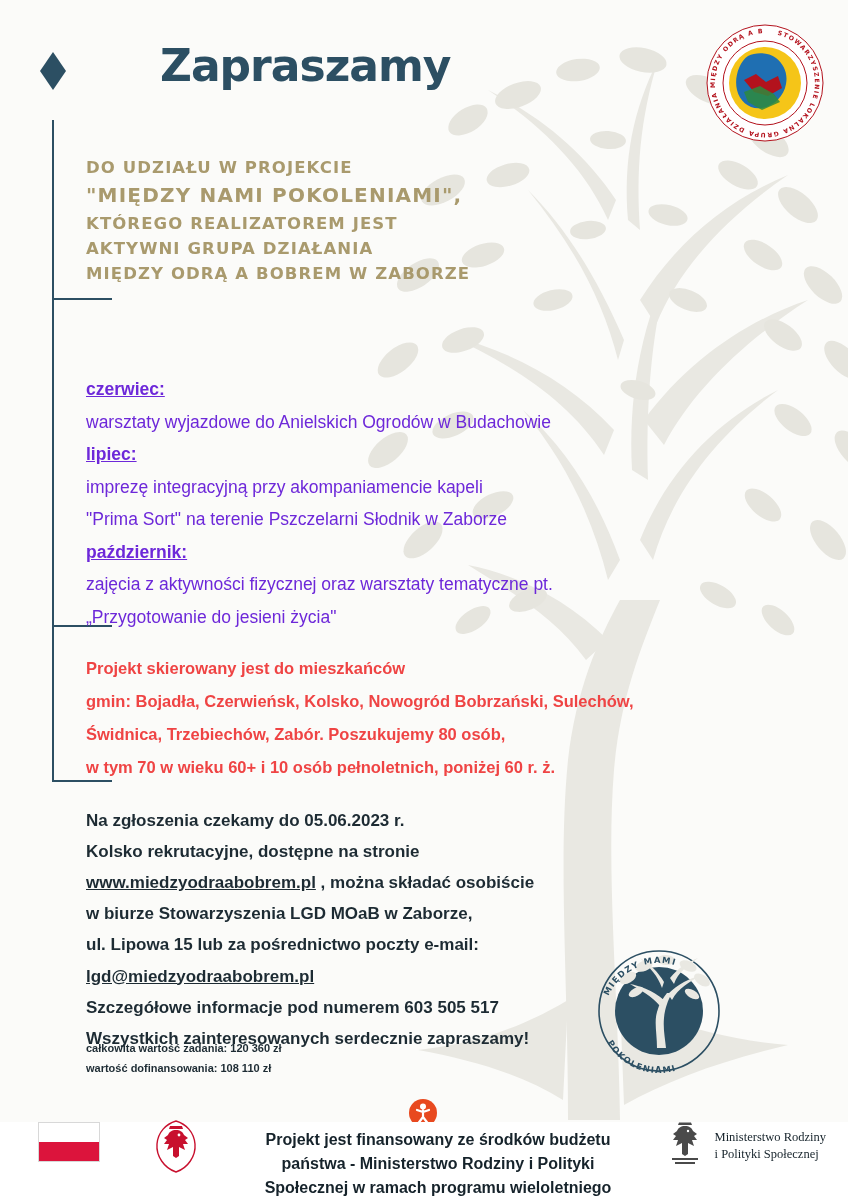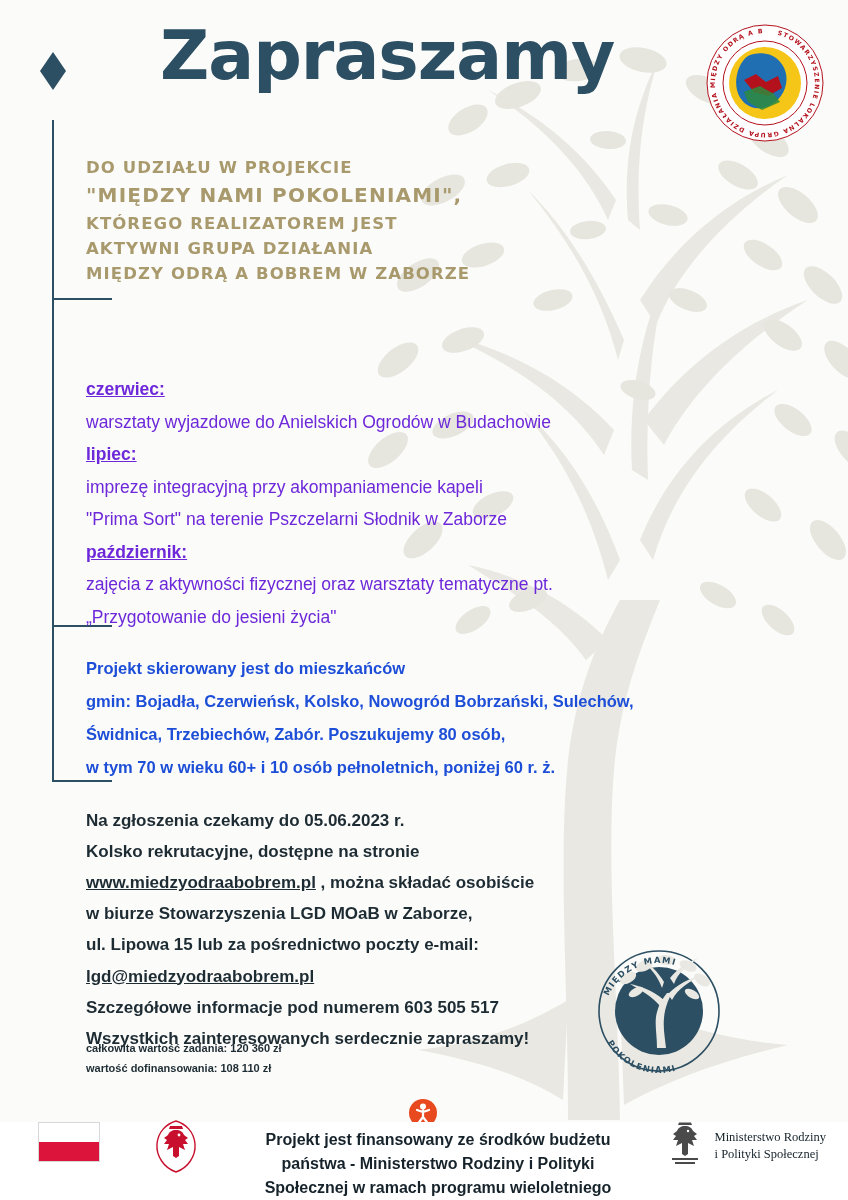--- a/index.html
+++ b/index.html
@@ -55,22 +55,22 @@
     width: 26px;
     height: 38px;
     background: #2c4f63;
     clip-path: polygon(50% 0%, 100% 50%, 50% 100%, 0% 50%);
   }
 
   
   .title {
     position: absolute;
     left: 160px;
-    top: 16px;
-    font-size: 68px;
+    top: 40px;
+    font-size: 44px;
     font-weight: bold;
     color: #2c4f63;
     letter-spacing: -1px;
     font-family: "DejaVu Sans", sans-serif;
   }
 
   
   .logo-lgd {
     position: absolute;
     right: 22px;
@@ -121,21 +121,21 @@
     font-weight: bold;
   }
   .offer-body .line { white-space: nowrap; }
 
   
   .target {
     position: absolute;
     left: 86px;
     top: 652px;
     width: 620px;
-    color: #1d4ed8;
+    color: #ef4444;
     font-size: 16.5px;
     line-height: 2.0;
     font-weight: bold;
   }
 
   
   .contact {
     position: absolute;
     left: 86px;
     top: 805px;

